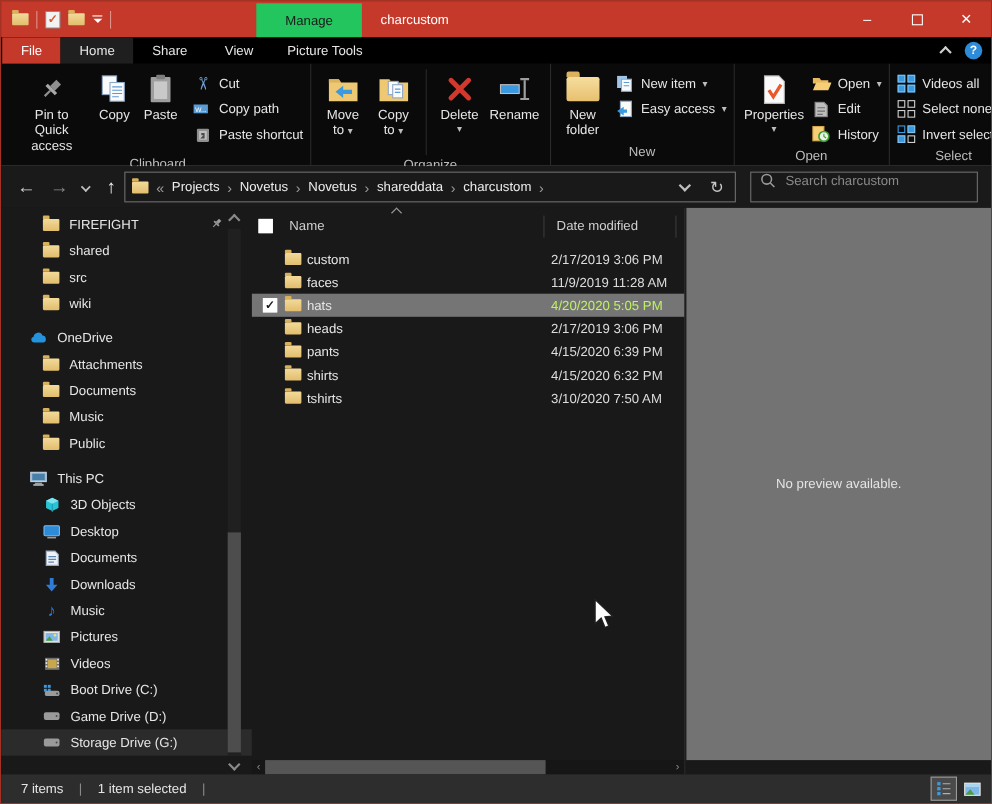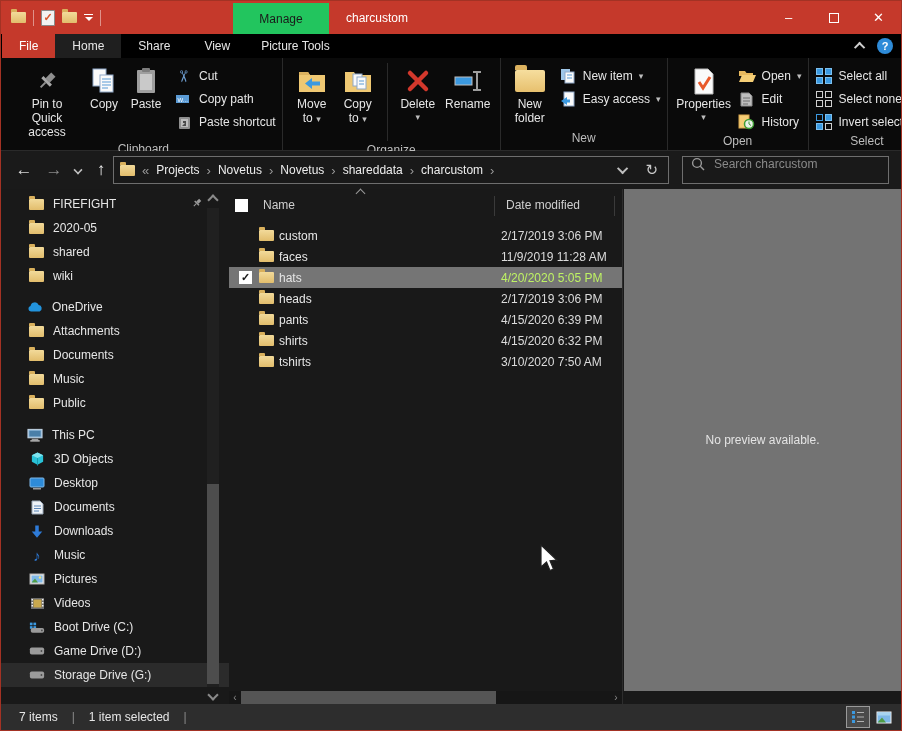--- a/index.html
+++ b/index.html
@@ -72,21 +72,21 @@
   .searchbox input { background:transparent; border:none; outline:none; color:#E6E6E6; font-family:"Liberation Sans",sans-serif;
                      font-size:12px; width:150px; }
   .searchbox input::placeholder { color:#8A8A8A; }
 
   
   .content { position:absolute; top:188px; left:0; right:0; bottom:26px; background:#191919; }
 
   
   .sidebar { position:absolute; left:0; top:0; bottom:0; width:228px; padding-top:3px; overflow:hidden; }
   .srow { height:24px; display:flex; align-items:center; gap:9px; padding-right:26px; }
-  .srow.ind1 { padding-left:28px; }
+  .srow.ind1 { padding-left:38px; }
   .srow.ind0 { padding-left:26px; }
   .srow.hover { background:#2B2B2B; }
   .slabel { white-space:nowrap; overflow:hidden; }
   .sgap { height:7px; }
   .pin-mini { margin-left:auto; }
   .sico { width:16px; height:16px; flex:none; display:flex; align-items:center; justify-content:center; }
   .sb-scroll { position:absolute; right:10px; top:5px; bottom:3px; width:12px; }
   .sb-up,.sb-dn { position:absolute; left:2px; width:8px; height:8px; }
   .sb-up { top:2px; border-left:2px solid #8a8a8a; border-top:2px solid #8a8a8a; transform:rotate(45deg); }
   .sb-dn { bottom:2px; border-left:2px solid #8a8a8a; border-bottom:2px solid #8a8a8a; transform:rotate(-45deg); }
@@ -394,21 +394,21 @@
         <div class="rsmall-col">
           <div class="rsmall">
             <span class="sicon">
               <span class="sq-grid">
                   <span class="sq-f"></span>
                   <span class="sq-f"></span>
                   <span class="sq-f"></span>
                   <span class="sq-f"></span>
                 </span>
             </span>
-            <span>Select all</span>
+            <span>Videos all</span>
           </div>
           <div class="rsmall">
             <span class="sicon">
               <span class="sq-grid">
                   <span class="sq-o"></span>
                   <span class="sq-o"></span>
                   <span class="sq-o"></span>
                   <span class="sq-o"></span>
                 </span>
             </span>
@@ -477,25 +477,25 @@
               <g transform="rotate(45 12 12)" fill="#9a9a9a">
                 <rect x="9" y="3" width="6" height="8"></rect>
                 <rect x="6" y="11" width="12" height="3"></rect>
                 <rect x="11" y="14" width="2" height="7"></rect>
               </g>
             </svg>
         </span>
       </div>
       <div class="srow ind1">
         <span class="fico"></span>
-        <span class="slabel">2020-05</span>
+        <span class="slabel">shared</span>
       </div>
       <div class="srow ind1">
         <span class="fico"></span>
-        <span class="slabel">shared</span>
+        <span class="slabel">src</span>
       </div>
       <div class="srow ind1">
         <span class="fico"></span>
         <span class="slabel">wiki</span>
       </div>
       <div class="sgap"></div>
       <div class="srow ind0">
         <span class="sico">
           <svg width="18" height="12" viewBox="0 0 20 12">
               <path d="M15.8 11.5H4.9A3.4 3.4 0 0 1 4.4 4.8 5.3 5.3 0 0 1 14.6 3.6 4.1 4.1 0 0 1 15.8 11.5z" fill="#2293DC"></path>

